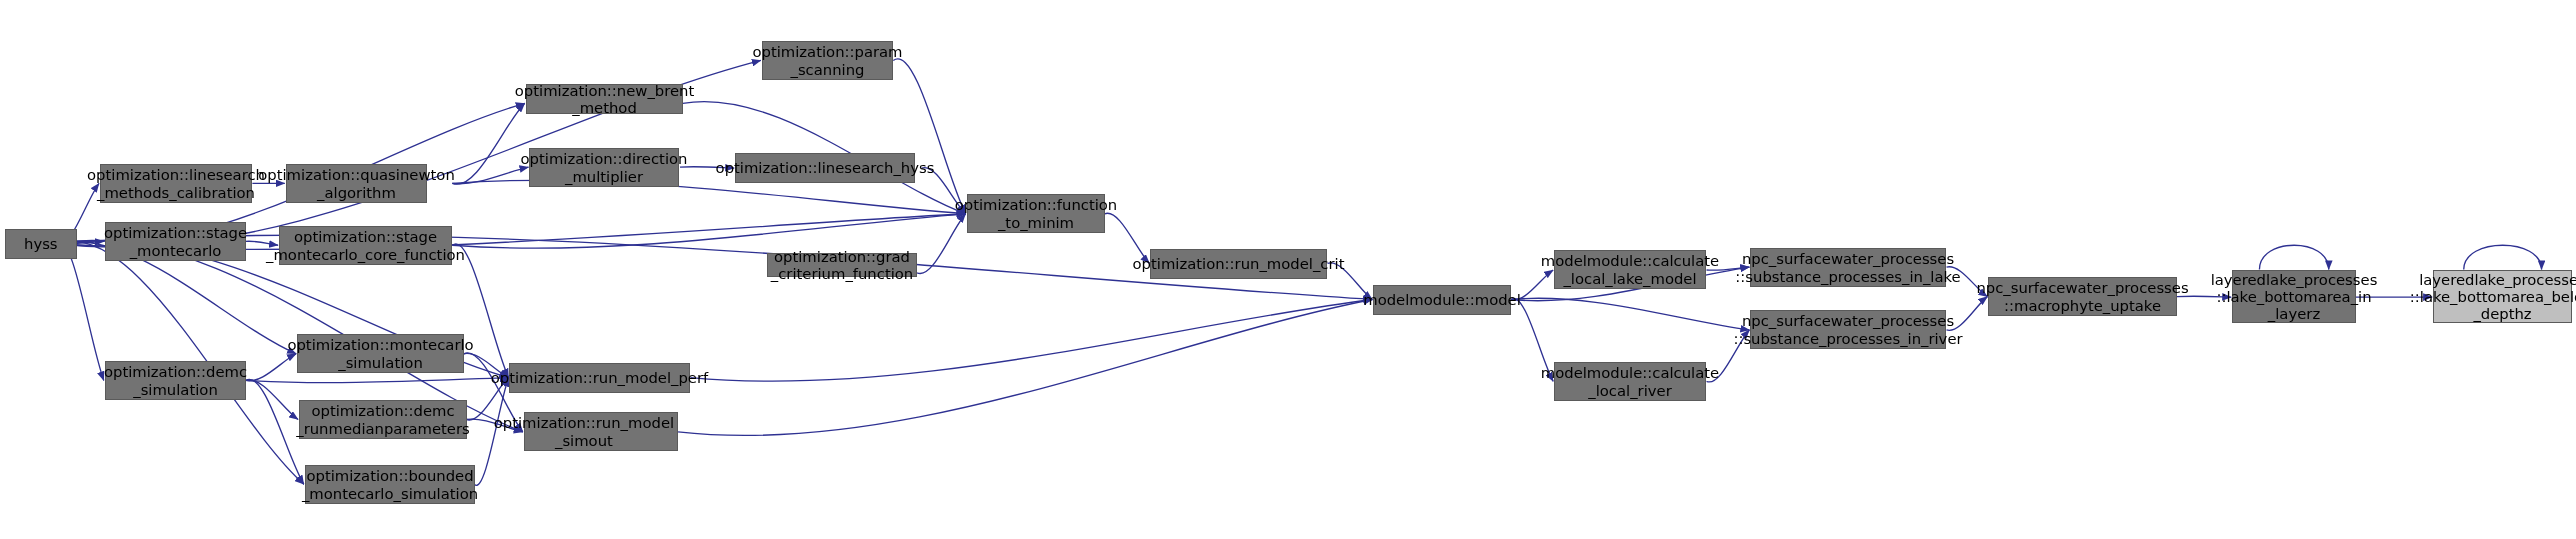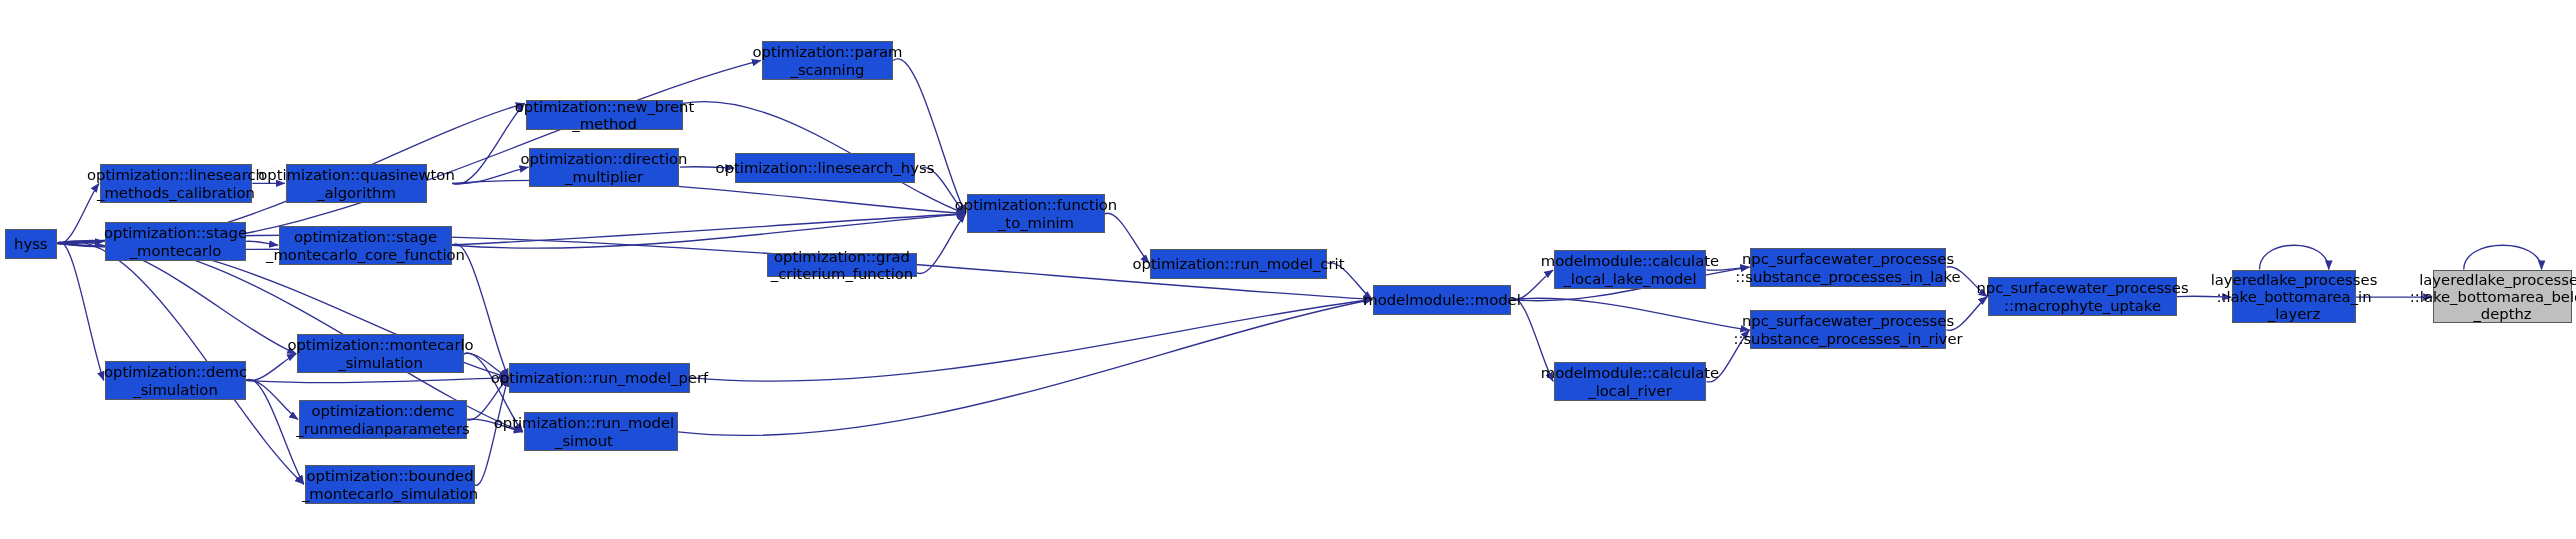--- a/index.html
+++ b/index.html
@@ -27,21 +27,21 @@
     position: absolute;
     left: 0;
     top: 0;
     width: 2576px;
     height: 539px;
   }
   .node {
     position: absolute;
     box-sizing: border-box;
     border: 1.9px solid #5a5a5a;
-    background: #1d4ed8;
+    background: #737373;
     color: #000000;
     display: flex;
     align-items: center;
     justify-content: center;
     text-align: center;
     font-size: 14.8px;
     line-height: 1.15;
     letter-spacing: 0px;
     white-space: pre;
     cursor: pointer;
@@ -109,38 +109,38 @@
         <path d="M1792,400.5 C1806.85,406.84812575635084 1823.5,361.57204572958216 1837,346.5" fill="none" stroke="#2e3192" stroke-width="1.4" marker-end="url(#arrowhead)"></path>
         <path d="M2044,280.5 C2058.19,276.61206841238624 2074.1,302.75893396814047 2087,311.5" fill="none" stroke="#2e3192" stroke-width="1.4" marker-end="url(#arrowhead)"></path>
         <path d="M2044,346.5 C2058.19,350.8047905532234 2074.1,321.33810565571764 2087,311.5" fill="none" stroke="#2e3192" stroke-width="1.4" marker-end="url(#arrowhead)"></path>
         <path d="M2286,311.5 C2304.81,310.35645778589975 2325.9,311.4659846494181 2343,312" fill="none" stroke="#2e3192" stroke-width="1.4" marker-end="url(#arrowhead)"></path>
         <path d="M2372.6,283 C2372.6,249 2445.4,249 2445.4,283" fill="none" stroke="#2e3192" stroke-width="1.4" marker-end="url(#arrowhead)"></path>
         <path d="M2474,312 C2500.4,312 2530,312 2554,312" fill="none" stroke="#2e3192" stroke-width="1.4" marker-end="url(#arrowhead)"></path>
         <path d="M2587.12,283 C2587.12,249 2668.88,249 2668.88,283" fill="none" stroke="#2e3192" stroke-width="1.4" marker-end="url(#arrowhead)"></path>
       </g>
   </svg>
   <div id="node-layer">
-      <div class="node" style="left: 4.8px; top: 229px; width: 52px; height: 29.5px;"><span class="node-label">hyss</span></div>
+      <div class="node" style="left: 4.8px; top: 229px; width: 72px; height: 29.5px;"><span class="node-label">hyss</span></div>
       <div class="node" style="left: 100px; top: 164px; width: 152px; height: 39px;"><span class="node-label">optimization::linesearch
 _methods_calibration</span></div>
       <div class="node" style="left: 105px; top: 222px; width: 141px; height: 39px;"><span class="node-label">optimization::stage
 _montecarlo</span></div>
       <div class="node" style="left: 105px; top: 361px; width: 141px; height: 39px;"><span class="node-label">optimization::demc
 _simulation</span></div>
       <div class="node" style="left: 286px; top: 164px; width: 141px; height: 39px;"><span class="node-label">optimization::quasinewton
 _algorithm</span></div>
       <div class="node" style="left: 279px; top: 226px; width: 173px; height: 39px;"><span class="node-label">optimization::stage
 _montecarlo_core_function</span></div>
       <div class="node" style="left: 297px; top: 334px; width: 167px; height: 39px;"><span class="node-label">optimization::montecarlo
 _simulation</span></div>
       <div class="node" style="left: 299px; top: 400px; width: 168px; height: 39px;"><span class="node-label">optimization::demc
 _runmedianparameters</span></div>
       <div class="node" style="left: 305px; top: 465px; width: 170px; height: 39px;"><span class="node-label">optimization::bounded
 _montecarlo_simulation</span></div>
-      <div class="node" style="left: 526px; top: 84px; width: 157px; height: 30px; margin-top: 16px;"><span class="node-label">optimization::new_brent
+      <div class="node" style="left: 526px; top: 84px; width: 157px; height: 30px;"><span class="node-label">optimization::new_brent
 _method</span></div>
       <div class="node" style="left: 529px; top: 148px; width: 150px; height: 39px;"><span class="node-label">optimization::direction
 _multiplier</span></div>
       <div class="node" style="left: 767px; top: 253px; width: 150px; height: 24px;"><span class="node-label">optimization::grad
 _criterium_function</span></div>
       <div class="node" style="left: 509px; top: 363px; width: 181px; height: 29.5px; text-align: right;"><span class="node-label">optimization::run_model_perf</span></div>
       <div class="node" style="left: 524px; top: 412px; width: 154px; height: 39px; justify-content: flex-end;"><span class="node-label">optimization::run_model
 _simout</span></div>
       <div class="node" style="left: 735px; top: 153px; width: 180px; height: 29.5px;"><span class="node-label">optimization::linesearch_hyss</span></div>
       <div class="node" style="left: 762px; top: 41px; width: 131px; height: 39px;"><span class="node-label">optimization::param

